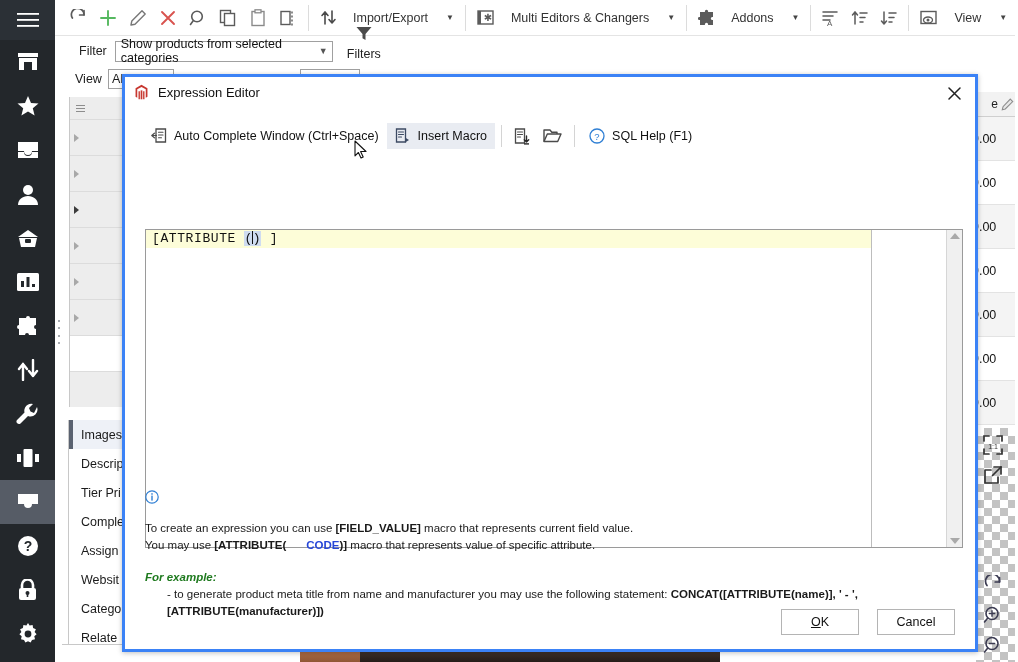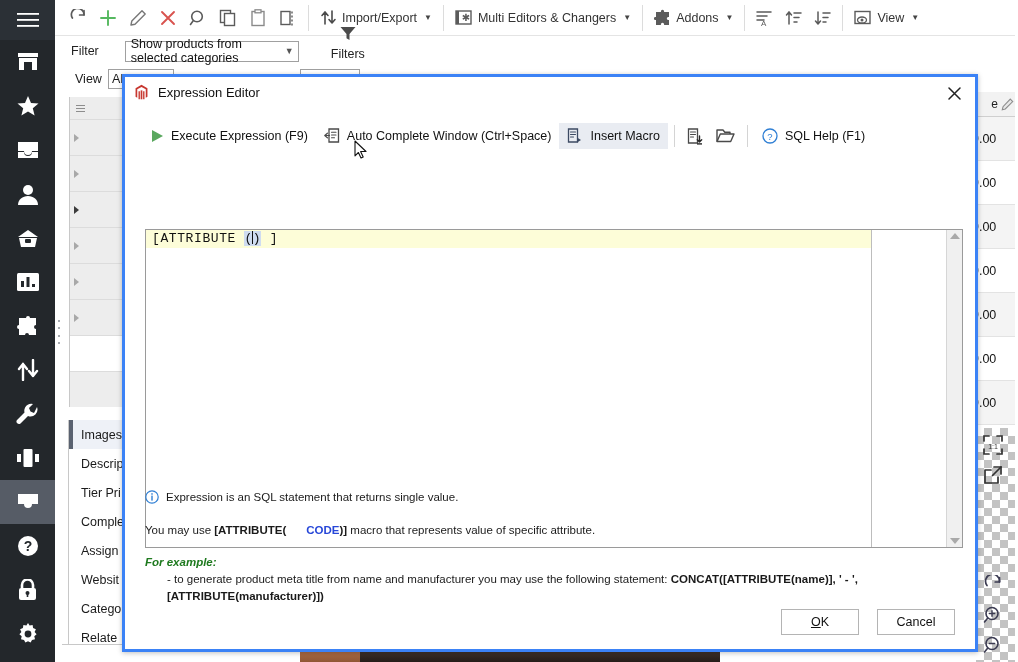--- a/index.html
+++ b/index.html
@@ -34,34 +34,34 @@
   }
   .grip i { display:block; width:2px; height:2px; background:#8b9098; border-radius:50%; }
 
   
   .toolbar {
     position:absolute; left:55px; top:0; width:963px; height:36px;
     background:#ffffff; border-bottom:1px solid #e4e4e4;
     display:flex; align-items:center; padding-left:8px; gap:0;
   }
   .tb-item {
-    height:30px; display:flex; align-items:center; gap:5px;
+    height:30px; display:flex; align-items:center; gap:16px;
     padding:0 6px; color:#333; white-space:nowrap; font-size:12.5px;
   }
   .tb-sep { width:1px; height:26px; background:#dcdcdc; margin:0 5px; }
   .caret { font-size:8px; color:#444; margin-left:2px; }
 
   
   .filterbar {
     position:absolute; left:55px; top:36px; width:963px; height:30px;
-    background:#fff; display:flex; align-items:center; padding-left:16px; gap:26px;
+    background:#fff; display:flex; align-items:center; padding-left:24px; gap:8px;
   }
   .filter-label { font-size:12.5px; color:#222; }
   .filter-combo {
-    width:174px; height:21px; border:1px solid #a0a0a0; background:#fff;
+    width:218px; height:21px; border:1px solid #a0a0a0; background:#fff;
     display:flex; align-items:center; justify-content:space-between;
     padding:0 4px 0 5px; font-size:12.5px; color:#111;
   }
   .filter-combo .cb-caret { color:#555; font-size:9px; }
   .filters-btn { display:flex; align-items:center; gap:6px; font-size:12.5px; color:#222; padding-left:6px;flex-direction:column;}
 
   
   .viewbar {
     position:absolute; left:55px; top:66px; width:963px; height:26px;
     background:#fff; display:flex; align-items:center; padding-left:20px; gap:6px;
@@ -611,26 +611,20 @@
       <span class="t-text">Expression Editor</span>
       <div class="dlg-close">
         <svg width="13" height="13" viewBox="0 0 13 13">
           <path d="M1 1l11 11M12 1L1 12" stroke="#222" stroke-width="1.5" stroke-linecap="round"></path>
         </svg>
       </div>
     </div>
 
     <div class="dlg-toolbar">
       <div class="dtb-item">
-        <svg width="13" height="14" viewBox="0 0 13 14">
-          <path d="M1 1l11 6-11 6z" fill="#5aa85f"></path>
-        </svg>
-        <span>Execute Expression (F9)</span>
-      </div>
-      <div class="dtb-item">
         <svg width="16" height="16" viewBox="0 0 16 16">
           <path d="M5 1h9.5v13H5z" stroke="#4a4a4a" stroke-width="1.3" fill="none"></path>
           <path d="M7.5 4.2h4.5M7.5 7h4.5M7.5 9.8h3" stroke="#4a4a4a" stroke-width="1.1" stroke-linecap="round"></path>
           <path d="M5.5 7.5H0.8M0.8 7.5l2.6-2.3M0.8 7.5l2.6 2.3" stroke="#4a4a4a" stroke-width="1.2" fill="none" stroke-linecap="round"></path>
         </svg>
         <span>Auto Complete Window (Ctrl+Space)</span>
       </div>
       <div class="dtb-item hl">
         <svg width="16" height="16" viewBox="0 0 16 16">
           <path d="M1.5 1h9v13h-9z" stroke="#3c4a63" stroke-width="1.3" fill="none"></path>
@@ -676,23 +670,25 @@
       </div>
     </div>
 
     <div class="help-area">
       <div class="help-first">
         <svg width="14" height="14" viewBox="0 0 14 14" style="flex:none;margin-top:1px">
           <circle cx="7" cy="7" r="6.2" stroke="#2f7fd4" stroke-width="1.2" fill="none"></circle>
           <rect x="6.3" y="5.6" width="1.4" height="5" fill="#2f7fd4"></rect>
           <rect x="6.3" y="3.2" width="1.4" height="1.5" fill="#2f7fd4"></rect>
         </svg>
-        <span>Expression is an SQL statement that returns single value.</span>
       </div>
       <div class="help-para">
+        <div>
+          <span>To create an expression you can use </span><span class="b">[FIELD_VALUE]</span><span> macro that represents current field value.</span>
+        </div>
         <div>
           <span>You may use </span><span class="b">[ATTRIBUTE(</span><span class="b blue">CODE</span><span class="b">)]</span><span> macro that represents value of specific attribute.</span>
         </div>
       </div>
       <div class="help-green">For example:</div>
       <div class="help-ind">
         <span>- to generate product meta title from name and manufacturer you may use the following statement: </span><span class="b">CONCAT([ATTRIBUTE(name)], ' - ', [ATTRIBUTE(manufacturer)])</span>
       </div>
 
     </div>

